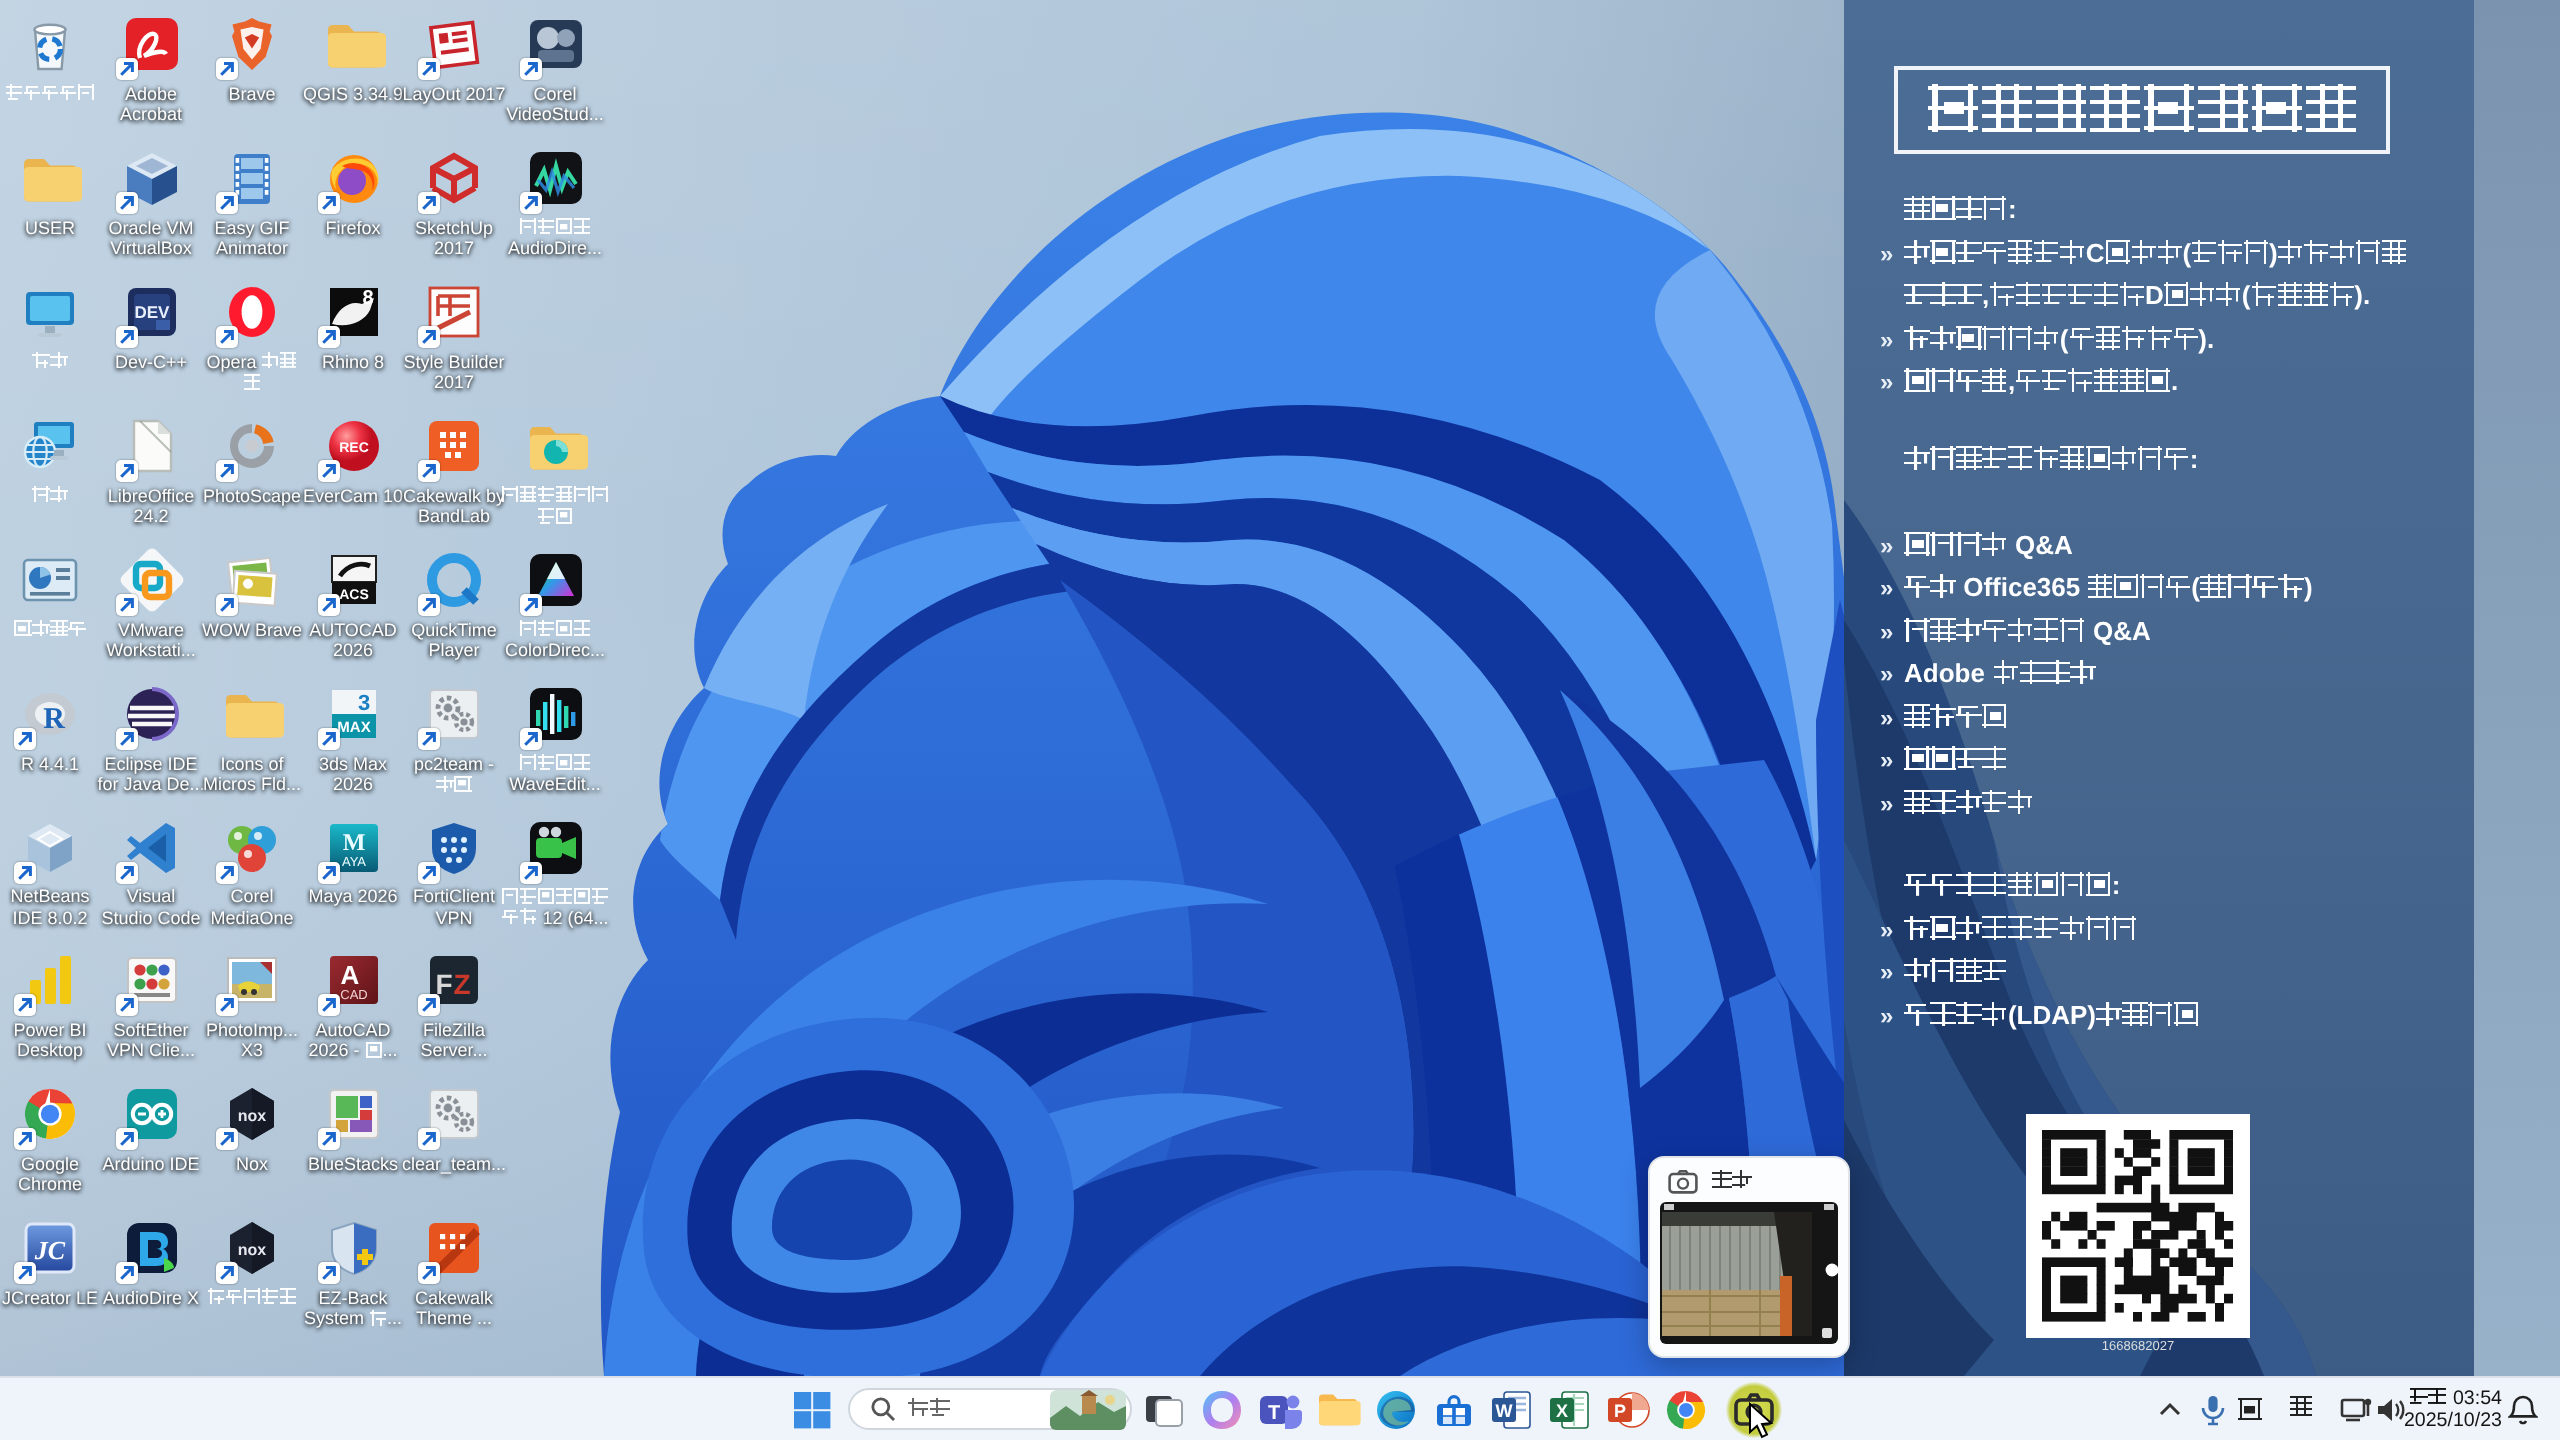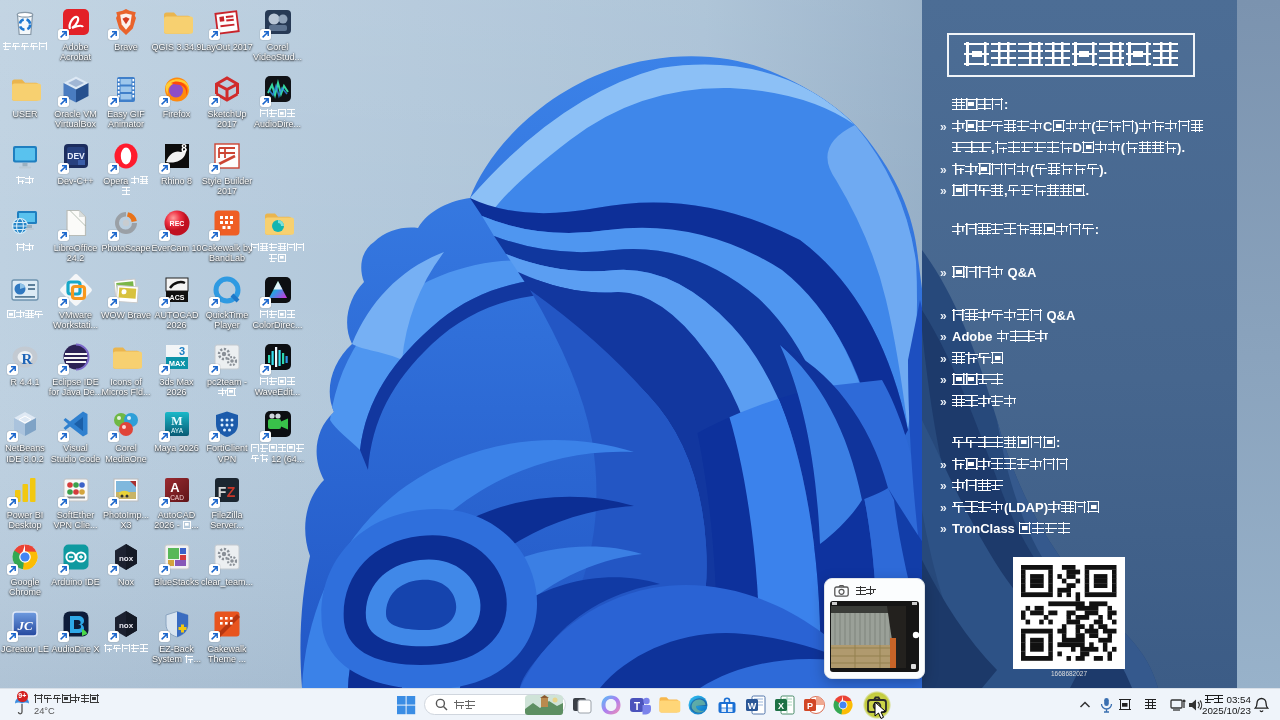--- a/index.html
+++ b/index.html
@@ -802,30 +802,30 @@
 <path d="M75 420 C98 505 140 570 195 625 C215 645 228 660 236 688 L210 688 C195 650 170 620 140 585 C105 545 85 480 75 420 Z" fill="#35598d"></path>
 </svg>
 <div class="ptitle"><i class="cj k3"></i><i class="cj k2"></i><i class="cj k5"></i><i class="cj k2"></i><i class="cj k7"></i><i class="cj k1"></i><i class="cj k2"></i><i class="cj k2"></i></div>
 <div class="pl ph" style="top:97px"><i class="cj k5"></i><i class="cj k1"></i><i class="cj k0"></i><i class="cj k2"></i>:</div>
 <div class="pl pb" style="top:118.5px"><span class="bk">»</span><i class="cj k7"></i><i class="cj k1"></i><i class="cj k3"></i><i class="cj k6"></i><i class="cj k5"></i><i class="cj k3"></i><i class="cj k7"></i>C<i class="cj k1"></i><i class="cj k7"></i><i class="cj k7"></i>(<i class="cj k3"></i><i class="cj k4"></i><i class="cj k2"></i>)<i class="cj k7"></i><i class="cj k4"></i><i class="cj k7"></i><i class="cj k2"></i><i class="cj k5"></i></div>
 <div class="pl pc" style="top:140px"><i class="cj k3"></i><i class="cj k0"></i><i class="cj k3"></i>,<i class="cj k4"></i><i class="cj k0"></i><i class="cj k3"></i><i class="cj k3"></i><i class="cj k0"></i><i class="cj k4"></i>D<i class="cj k1"></i><i class="cj k7"></i><i class="cj k7"></i>(<i class="cj k4"></i><i class="cj k5"></i><i class="cj k5"></i><i class="cj k4"></i>).</div>
 <div class="pl pb" style="top:161.5px"><span class="bk">»</span><i class="cj k4"></i><i class="cj k7"></i><i class="cj k1"></i><i class="cj k2"></i><i class="cj k2"></i><i class="cj k7"></i>(<i class="cj k6"></i><i class="cj k5"></i><i class="cj k4"></i><i class="cj k4"></i><i class="cj k6"></i>).</div>
 <div class="pl pb" style="top:183px"><span class="bk">»</span><i class="cj k1"></i><i class="cj k2"></i><i class="cj k6"></i><i class="cj k5"></i>,<i class="cj k6"></i><i class="cj k3"></i><i class="cj k4"></i><i class="cj k5"></i><i class="cj k5"></i><i class="cj k1"></i>.</div>
 <div class="pl ph" style="top:221.5px"><i class="cj k7"></i><i class="cj k2"></i><i class="cj k5"></i><i class="cj k3"></i><i class="cj k0"></i><i class="cj k4"></i><i class="cj k5"></i><i class="cj k1"></i><i class="cj k7"></i><i class="cj k2"></i><i class="cj k6"></i>:</div>
 <div class="pl pb" style="top:264.5px"><span class="bk">»</span><i class="cj k1"></i><i class="cj k2"></i><i class="cj k2"></i><i class="cj k7"></i> Q&amp;A</div>
+<div class="pl pb" style="top:286px"><span class="bk">»</span><i class="cj k6"></i><i class="cj k7"></i> Office365 <i class="cj k5"></i><i class="cj k1"></i><i class="cj k2"></i><i class="cj k6"></i>(<i class="cj k5"></i><i class="cj k2"></i><i class="cj k6"></i><i class="cj k4"></i>)</div>
 <div class="pl pb" style="top:307.5px"><span class="bk">»</span><i class="cj k2"></i><i class="cj k5"></i><i class="cj k7"></i><i class="cj k6"></i><i class="cj k7"></i><i class="cj k0"></i><i class="cj k2"></i> Q&amp;A</div>
 <div class="pl pb" style="top:329px"><span class="bk">»</span>Adobe <i class="cj k7"></i><i class="cj k0"></i><i class="cj k0"></i><i class="cj k7"></i></div>
 <div class="pl pb" style="top:350.5px"><span class="bk">»</span><i class="cj k5"></i><i class="cj k4"></i><i class="cj k6"></i><i class="cj k1"></i></div>
 <div class="pl pb" style="top:372px"><span class="bk">»</span><i class="cj k1"></i><i class="cj k1"></i><i class="cj k3"></i><i class="cj k0"></i></div>
 <div class="pl pb" style="top:393.5px"><span class="bk">»</span><i class="cj k5"></i><i class="cj k0"></i><i class="cj k7"></i><i class="cj k3"></i><i class="cj k7"></i></div>
 <div class="pl ph" style="top:435px"><i class="cj k6"></i><i class="cj k6"></i><i class="cj k0"></i><i class="cj k0"></i><i class="cj k5"></i><i class="cj k1"></i><i class="cj k2"></i><i class="cj k1"></i>:</div>
 <div class="pl pb" style="top:456.5px"><span class="bk">»</span><i class="cj k4"></i><i class="cj k1"></i><i class="cj k7"></i><i class="cj k0"></i><i class="cj k0"></i><i class="cj k3"></i><i class="cj k7"></i><i class="cj k2"></i><i class="cj k2"></i></div>
 <div class="pl pb" style="top:478px"><span class="bk">»</span><i class="cj k7"></i><i class="cj k2"></i><i class="cj k5"></i><i class="cj k3"></i></div>
 <div class="pl pb" style="top:499.5px"><span class="bk">»</span><i class="cj k6"></i><i class="cj k0"></i><i class="cj k3"></i><i class="cj k7"></i>(LDAP)<i class="cj k7"></i><i class="cj k5"></i><i class="cj k2"></i><i class="cj k1"></i></div>
-<div class="pl pb" style="top:521px"><span class="bk">»</span>TronClass <i class="cj k1"></i><i class="cj k0"></i><i class="cj k3"></i><i class="cj k0"></i></div>
 <div class="qr">
         <svg width="112" height="112" viewBox="0 0 112 112" style="display:block">
           <rect width="112" height="112" fill="#fff"></rect>
           <g fill="#111">
             <rect x="8.0" y="8.0" width="31.8" height="4.8"></rect>
             <rect x="48.9" y="8.0" width="13.6" height="4.8"></rect>
             <rect x="71.7" y="8.0" width="31.8" height="4.8"></rect>
             <rect x="8.0" y="12.6" width="4.5" height="4.8"></rect>
             <rect x="35.3" y="12.6" width="4.5" height="4.8"></rect>
             <rect x="53.5" y="12.6" width="13.6" height="4.8"></rect>
@@ -963,29 +963,20 @@
             <rect x="60" y="37" width="6" height="30" fill="#c86428"></rect>
           </g>
           <circle cx="86" cy="34" r="3.2" fill="#fff"></circle>
           <rect x="81" y="63" width="5" height="5" rx="1" fill="#ddd"></rect>
           <rect x="2" y="1" width="5" height="3" fill="#ccc"></rect>
           <rect x="82" y="1" width="5" height="3" fill="#ccc"></rect>
         </svg>
       </div>
     </div>
 <div class="taskbar">
-<div class="weather">
-        <svg width="18" height="21" viewBox="0 0 18 21" style="position:absolute;left:3px;top:6px">
-          <path d="M2 8.5 a7 7 0 0 1 14 0 c-2.2-1.5-4.8-1.5-7 0 c-2.2-1.5-4.8-1.5-7 0 Z" fill="#3b8de0"></path>
-          <path d="M9 9 v8 a1.8 1.8 0 0 1-3.6 0" stroke="#555" stroke-width="1.3" fill="none"></path>
-        </svg>
-        <span class="wbadge">9+</span>
-        <span class="wt1"><i class="cj k2"></i><i class="cj k6"></i><i class="cj k6"></i><i class="cj k1"></i><i class="cj k7"></i><i class="cj k0"></i><i class="cj k1"></i></span>
-        <span class="wt2">24°C</span>
-      </div>
 <div class="tbi" style="left:394px;top:4px;width:24px;height:24px"><svg width="24" height="24" viewBox="0 0 24 24">
           <g fill="#3b8de4">
             <rect x="3" y="3" width="8.6" height="8.6"></rect>
             <rect x="12.6" y="3" width="8.6" height="8.6"></rect>
             <rect x="3" y="12.6" width="8.6" height="8.6"></rect>
             <rect x="12.6" y="12.6" width="8.6" height="8.6"></rect>
           </g>
         </svg></div>
 <div class="search">
         <svg width="13" height="13" viewBox="0 0 13 13" style="margin:0 6px 0 10px">

